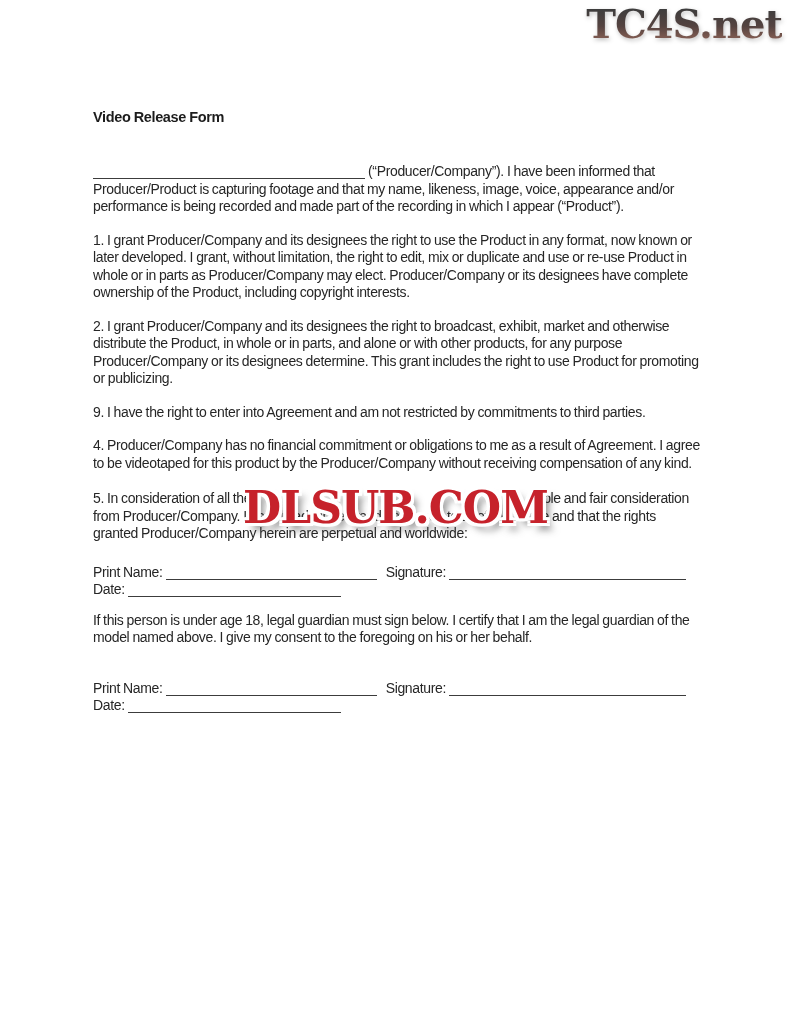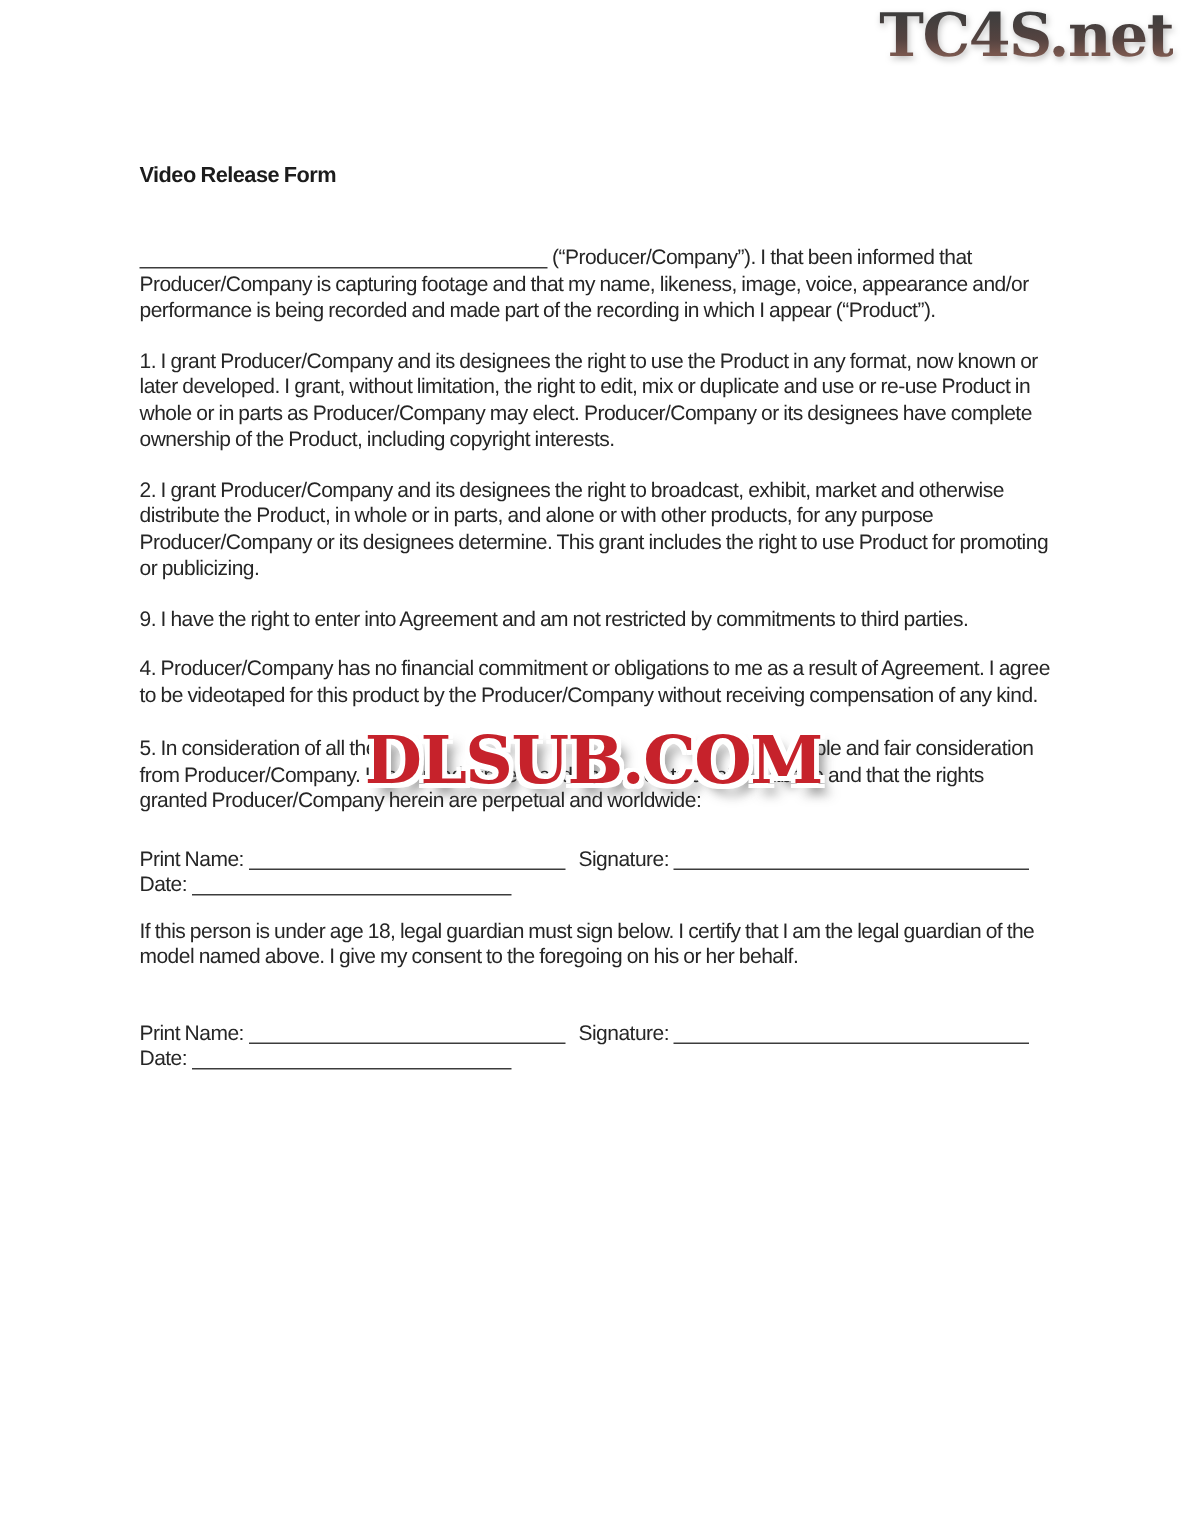--- a/index.html
+++ b/index.html
@@ -51,21 +51,21 @@
 
   <div class="wm wm-tc4s">TC4S.net</div>
 
   <div class="content">
 
     <h1 class="doc-title">Video Release Form</h1>
 
     <div class="para">
       <br>
       <span class="blank" style="width:272px"></span>
-      <span>(“Producer/Company”). I that been informed that Producer/Company is capturing footage and that my name, likeness, image, voice, appearance and/or performance is being recorded and made part of the recording in which I appear (“Product”).</span>
+      <span>(“Producer/Company”). I have been informed that Producer/Product is capturing footage and that my name, likeness, image, voice, appearance and/or performance is being recorded and made part of the recording in which I appear (“Product”).</span>
     </div>
 
     <div class="para">1. I grant Producer/Company and its designees the right to use the Product in any format, now known or later developed. I grant, without limitation, the right to edit, mix or duplicate and use or re-use Product in whole or in parts as Producer/Company may elect. Producer/Company or its designees have complete ownership of the Product, including copyright interests.</div>
 
     <div class="para">2. I grant Producer/Company and its designees the right to broadcast, exhibit, market and otherwise distribute the Product, in whole or in parts, and alone or with other products, for any purpose Producer/Company or its designees determine. This grant includes the right to use Product for promoting or publicizing.</div>
 
     <div class="para">9. I have the right to enter into Agreement and am not restricted by commitments to third parties.</div>
 
     <div class="para p4">4. Producer/Company has no financial commitment or obligations to me as a result of Agreement. I agree to be videotaped for this product by the Producer/Company without receiving compensation of any kind.</div>
 

